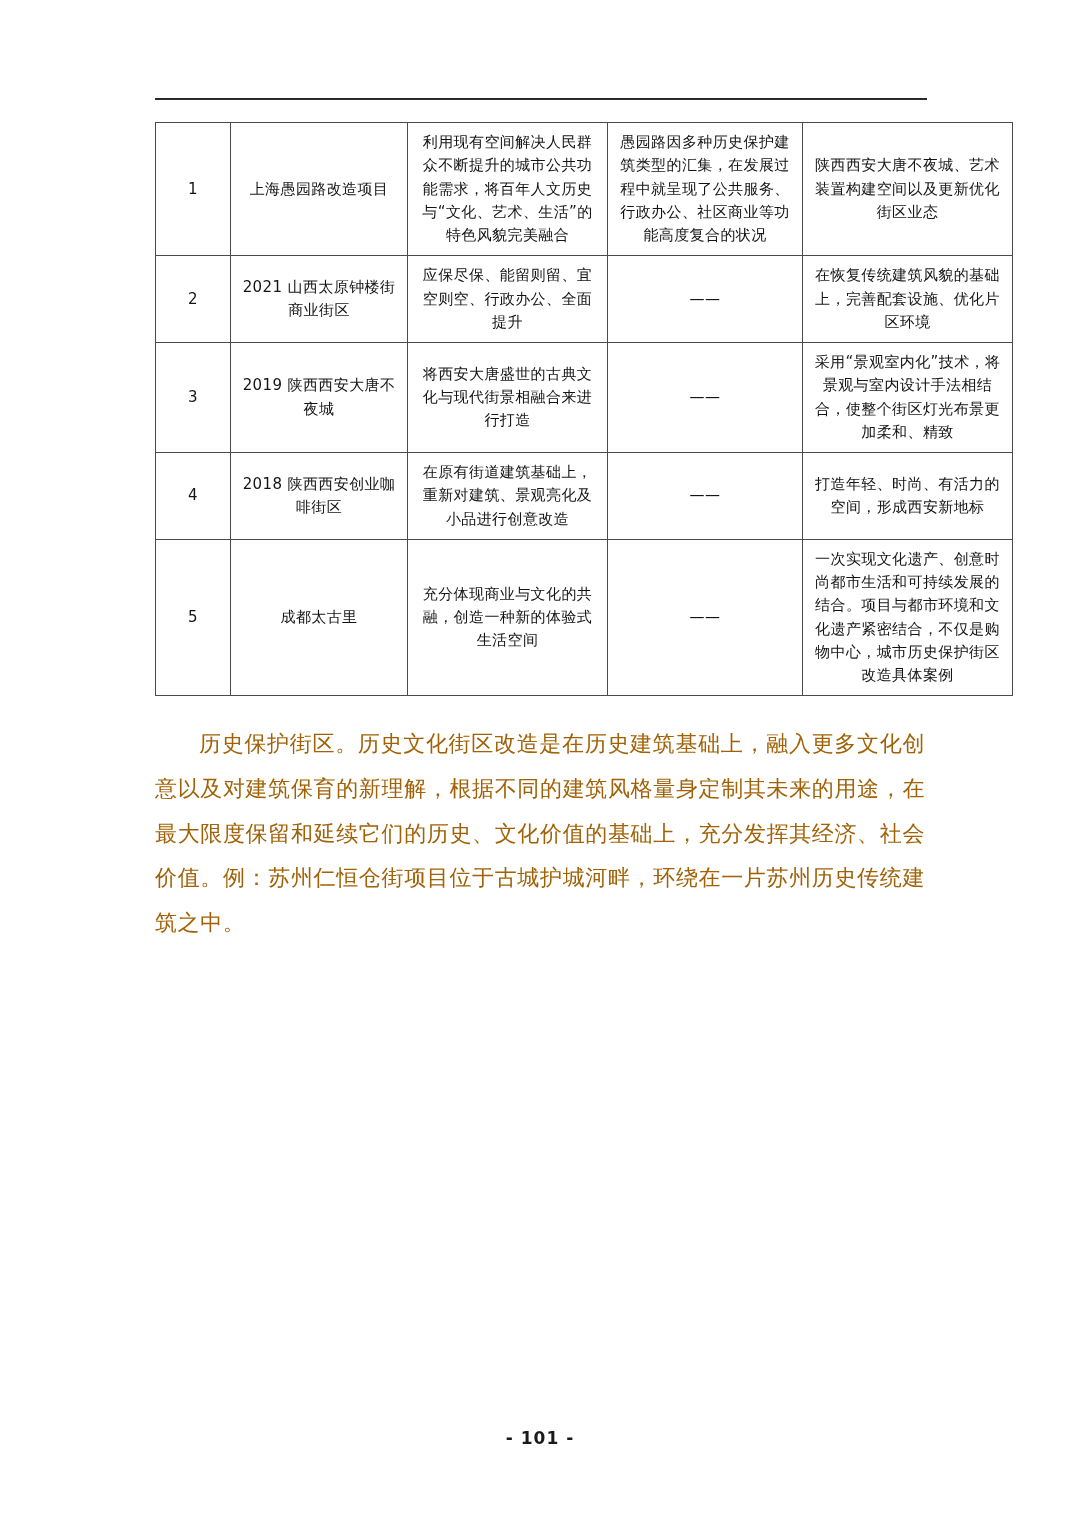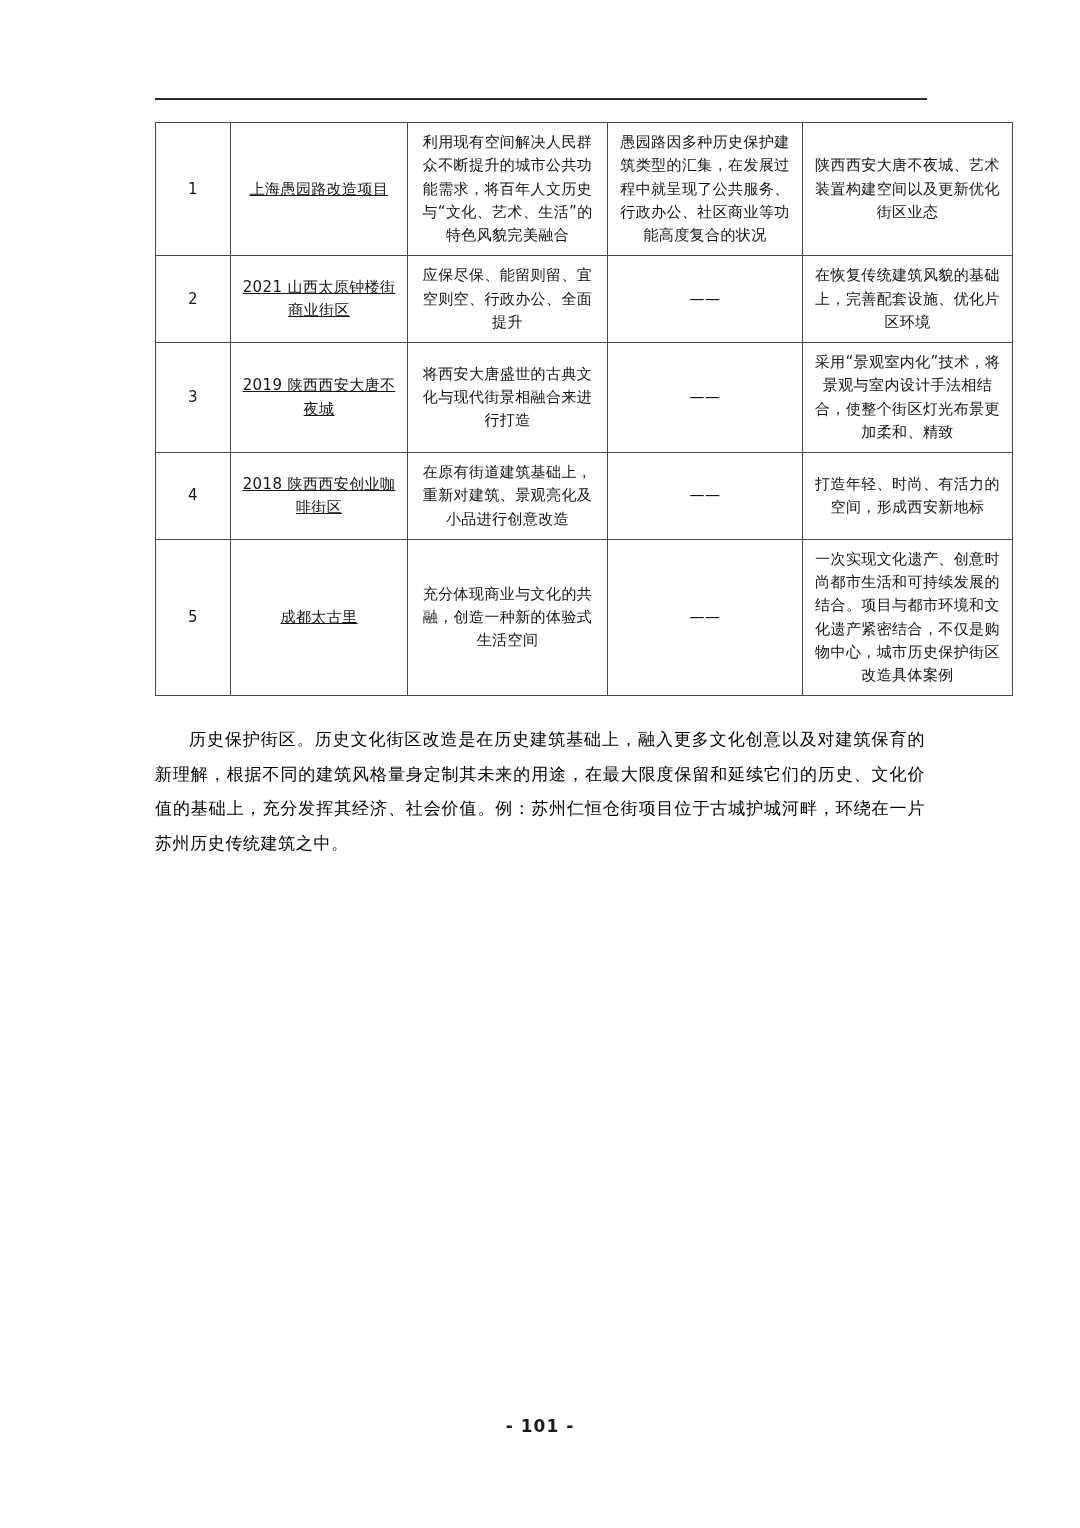--- a/index.html
+++ b/index.html
@@ -42,58 +42,58 @@
     border: 1px solid #4a4a4a;
     vertical-align: middle;
     padding: 8px 8px;
     font-size: 15px;
     line-height: 1.55;
     letter-spacing: 0.4px;
     text-align: center;
     color: #141414;
   }
   td.col-no { width: 58px; }
-  td.col-name { width: 160px; text-decoration: underline; }
+  td.col-name { width: 160px; }
   td.col-a { width: 183px; }
   td.col-b { width: 178px; margin-top: 24px; }
   td.col-c { width: 193px; }
   td.just {
     text-align: justify;
     text-align-last: center;
   }
   td.dash {
     font-size: 18px;
     letter-spacing: 2px;
   }
   .body-text {
     margin-top: 26px;
-    font-size: 17px;
+    font-size: 22px;
     line-height: 2.03;
     text-align: justify;
     text-indent: 2em;
     letter-spacing: 0.6px;
-    color: #000000;
+    color: #a16207;
   }
   .caption-box {
     margin-top: 18px;
     width: 772px;
     border: 1px solid #4a4a4a;
     border-bottom: none;
     box-sizing: border-box;
     text-align: center;
     font-size: 19px;
     letter-spacing: 1px;
     padding: 10px 0 12px 0;
     color: #141414;
   }
   .page-number {
     position: absolute;
     left: 0;
     right: 0;
-    bottom: 92px;
+    bottom: 80px;
     text-align: center;
     font-size: 17px;
     letter-spacing: 1px;
     color: #1a1a1a;
     font-weight: 600;
   }
 </style>
 </head>
 <body>
 

